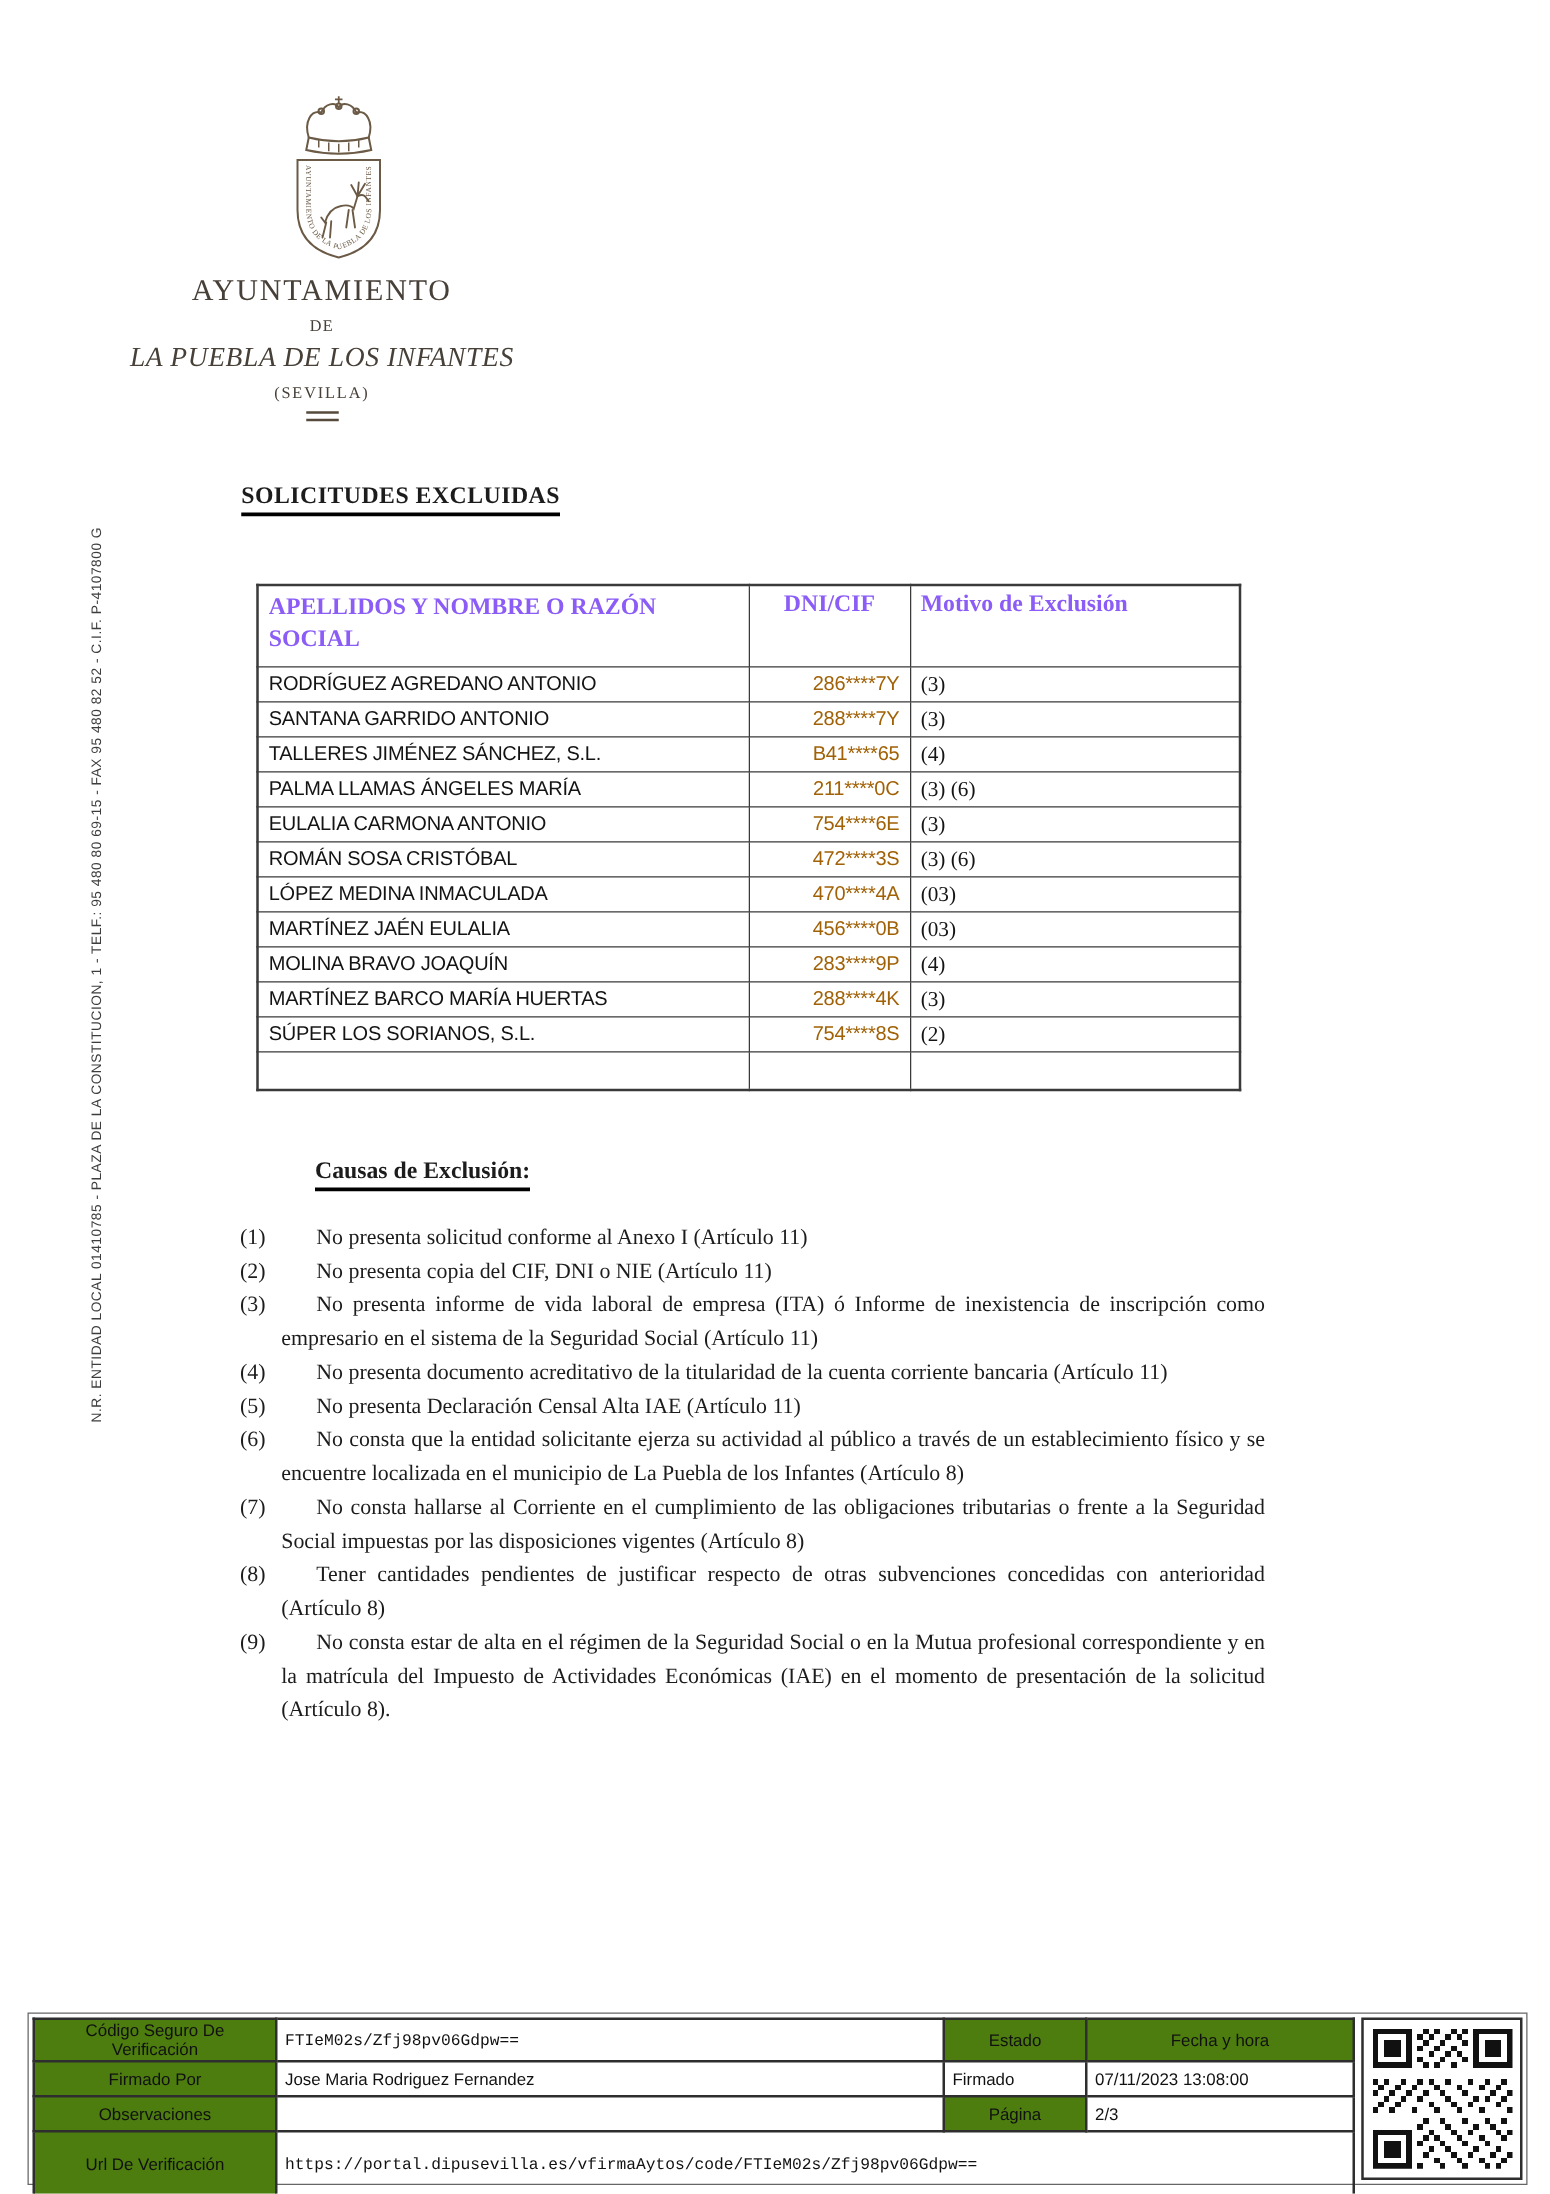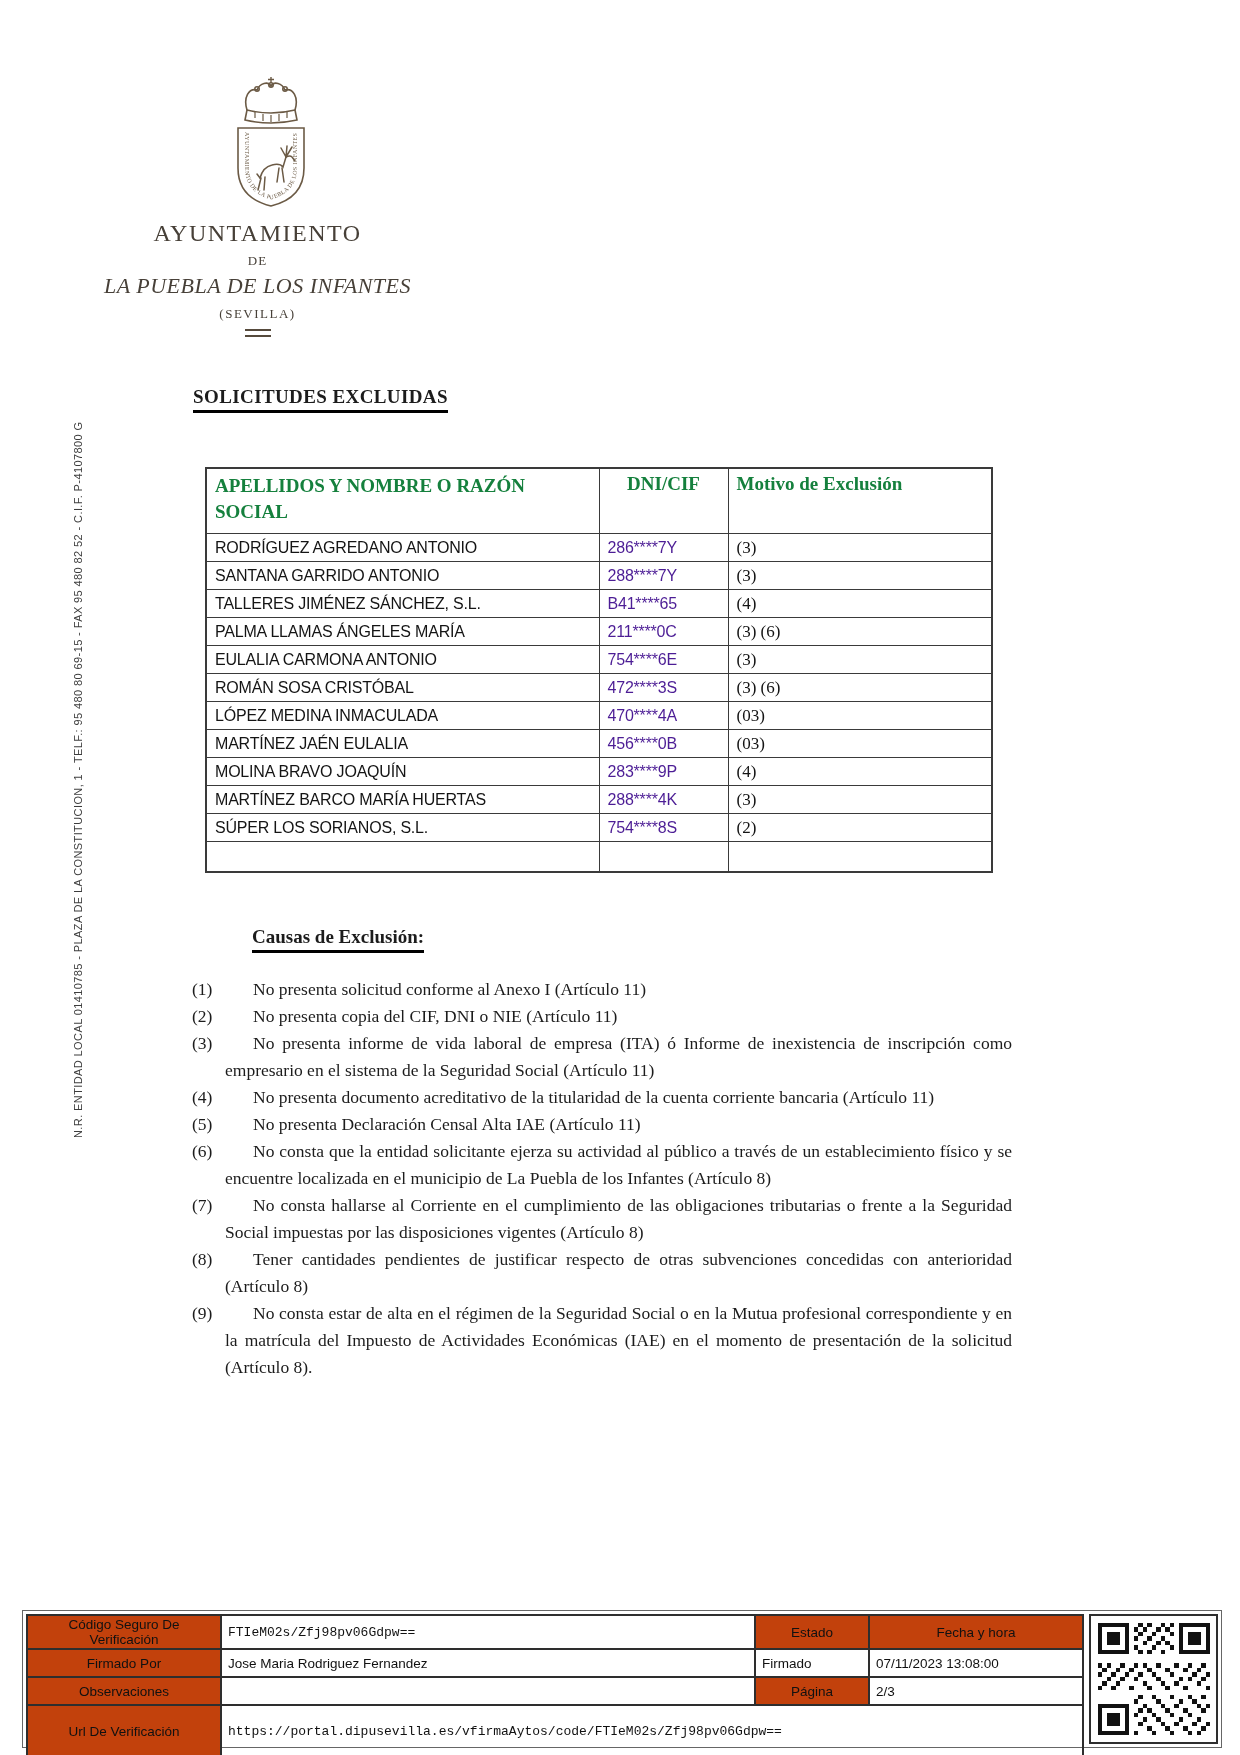--- a/index.html
+++ b/index.html
@@ -23,43 +23,43 @@
 
   
   .doc-title { position:absolute; left:193px; top:386px; font-size:19px; font-weight:bold;
                letter-spacing:0.4px; border-bottom:3px solid #000; padding-bottom:2px; }
 
   
   .excl-table { position:absolute; left:205px; top:467px; width:788px;
                 border-collapse:collapse; table-layout:fixed; border:2px solid #3a3a3a; }
   .excl-table th, .excl-table td { border:1.5px solid #3a3a3a; }
   .excl-table th { font-size:19px; font-weight:bold; text-align:left; vertical-align:top;
-                   padding:4px 8px; height:56px; color:#15803d; }
+                   padding:4px 8px; height:56px; color:#8b5cf6; }
   .excl-table th.c-dni { text-align:center; }
   .excl-table th .hwrap { max-width:345px; line-height:26px; }
   .excl-table td { height:27px; padding:0 8px; }
   td.cell-name { font-family:"Liberation Sans", sans-serif; font-size:16px; letter-spacing:-0.2px; color:#141414; }
-  td.cell-dni  { font-family:"Liberation Sans", sans-serif; font-size:16px; text-align:left; letter-spacing:-0.2px; color:#4c1d95; }
+  td.cell-dni  { font-family:"Liberation Sans", sans-serif; font-size:16px; text-align:right; letter-spacing:-0.2px; color:#a16207; }
   td.cell-mot  { font-size:17px; color:#141414; }
   tr.empty-row td { height:29px; }
 
   
   .causas-title { position:absolute; left:252px; top:926px; font-size:19px; font-weight:bold;
                   border-bottom:3px solid #000; padding-bottom:2px; }
   .causas { position:absolute; left:225px; top:976px; width:787px; }
   .causa  { position:relative; text-align:justify; font-size:17.5px; line-height:27px; text-indent:28px; }
   .causa .num { position:absolute; left:-33px; top:0; text-indent:0; }
 
   
   .footer { position:absolute; left:22px; top:1610px; width:1200px; height:138px;
             border:1px solid #666; box-sizing:border-box; padding:3px; display:flex; gap:5px; }
   .vtable { border-collapse:collapse; width:1058px; }
   .vtable td { border:2px solid #2e2e2e; font-family:"Liberation Sans", sans-serif;
                font-size:13.5px; padding:1px 6px; height:24px; color:#111; }
-  .vtable td.lbl { background:#c2410c; text-align:center; }
+  .vtable td.lbl { background:#4d7c0f; text-align:center; }
   .col-lbl { width:180px; } .col-val { width:520px; } .col-est { width:100px; } .col-fec { width:200px; }
   .vtable td.c { text-align:left;margin-left:28px; }
   .vtable td.mono { font-family:"Liberation Mono", monospace; font-size:13px; }
   .vtable td.tall { height:48px; }
   .qrbox { border:2px solid #2e2e2e; flex:1; display:flex; align-items:center; justify-content:center; }
 </style>
 </head>
 <body>
 
 <div class="page">

